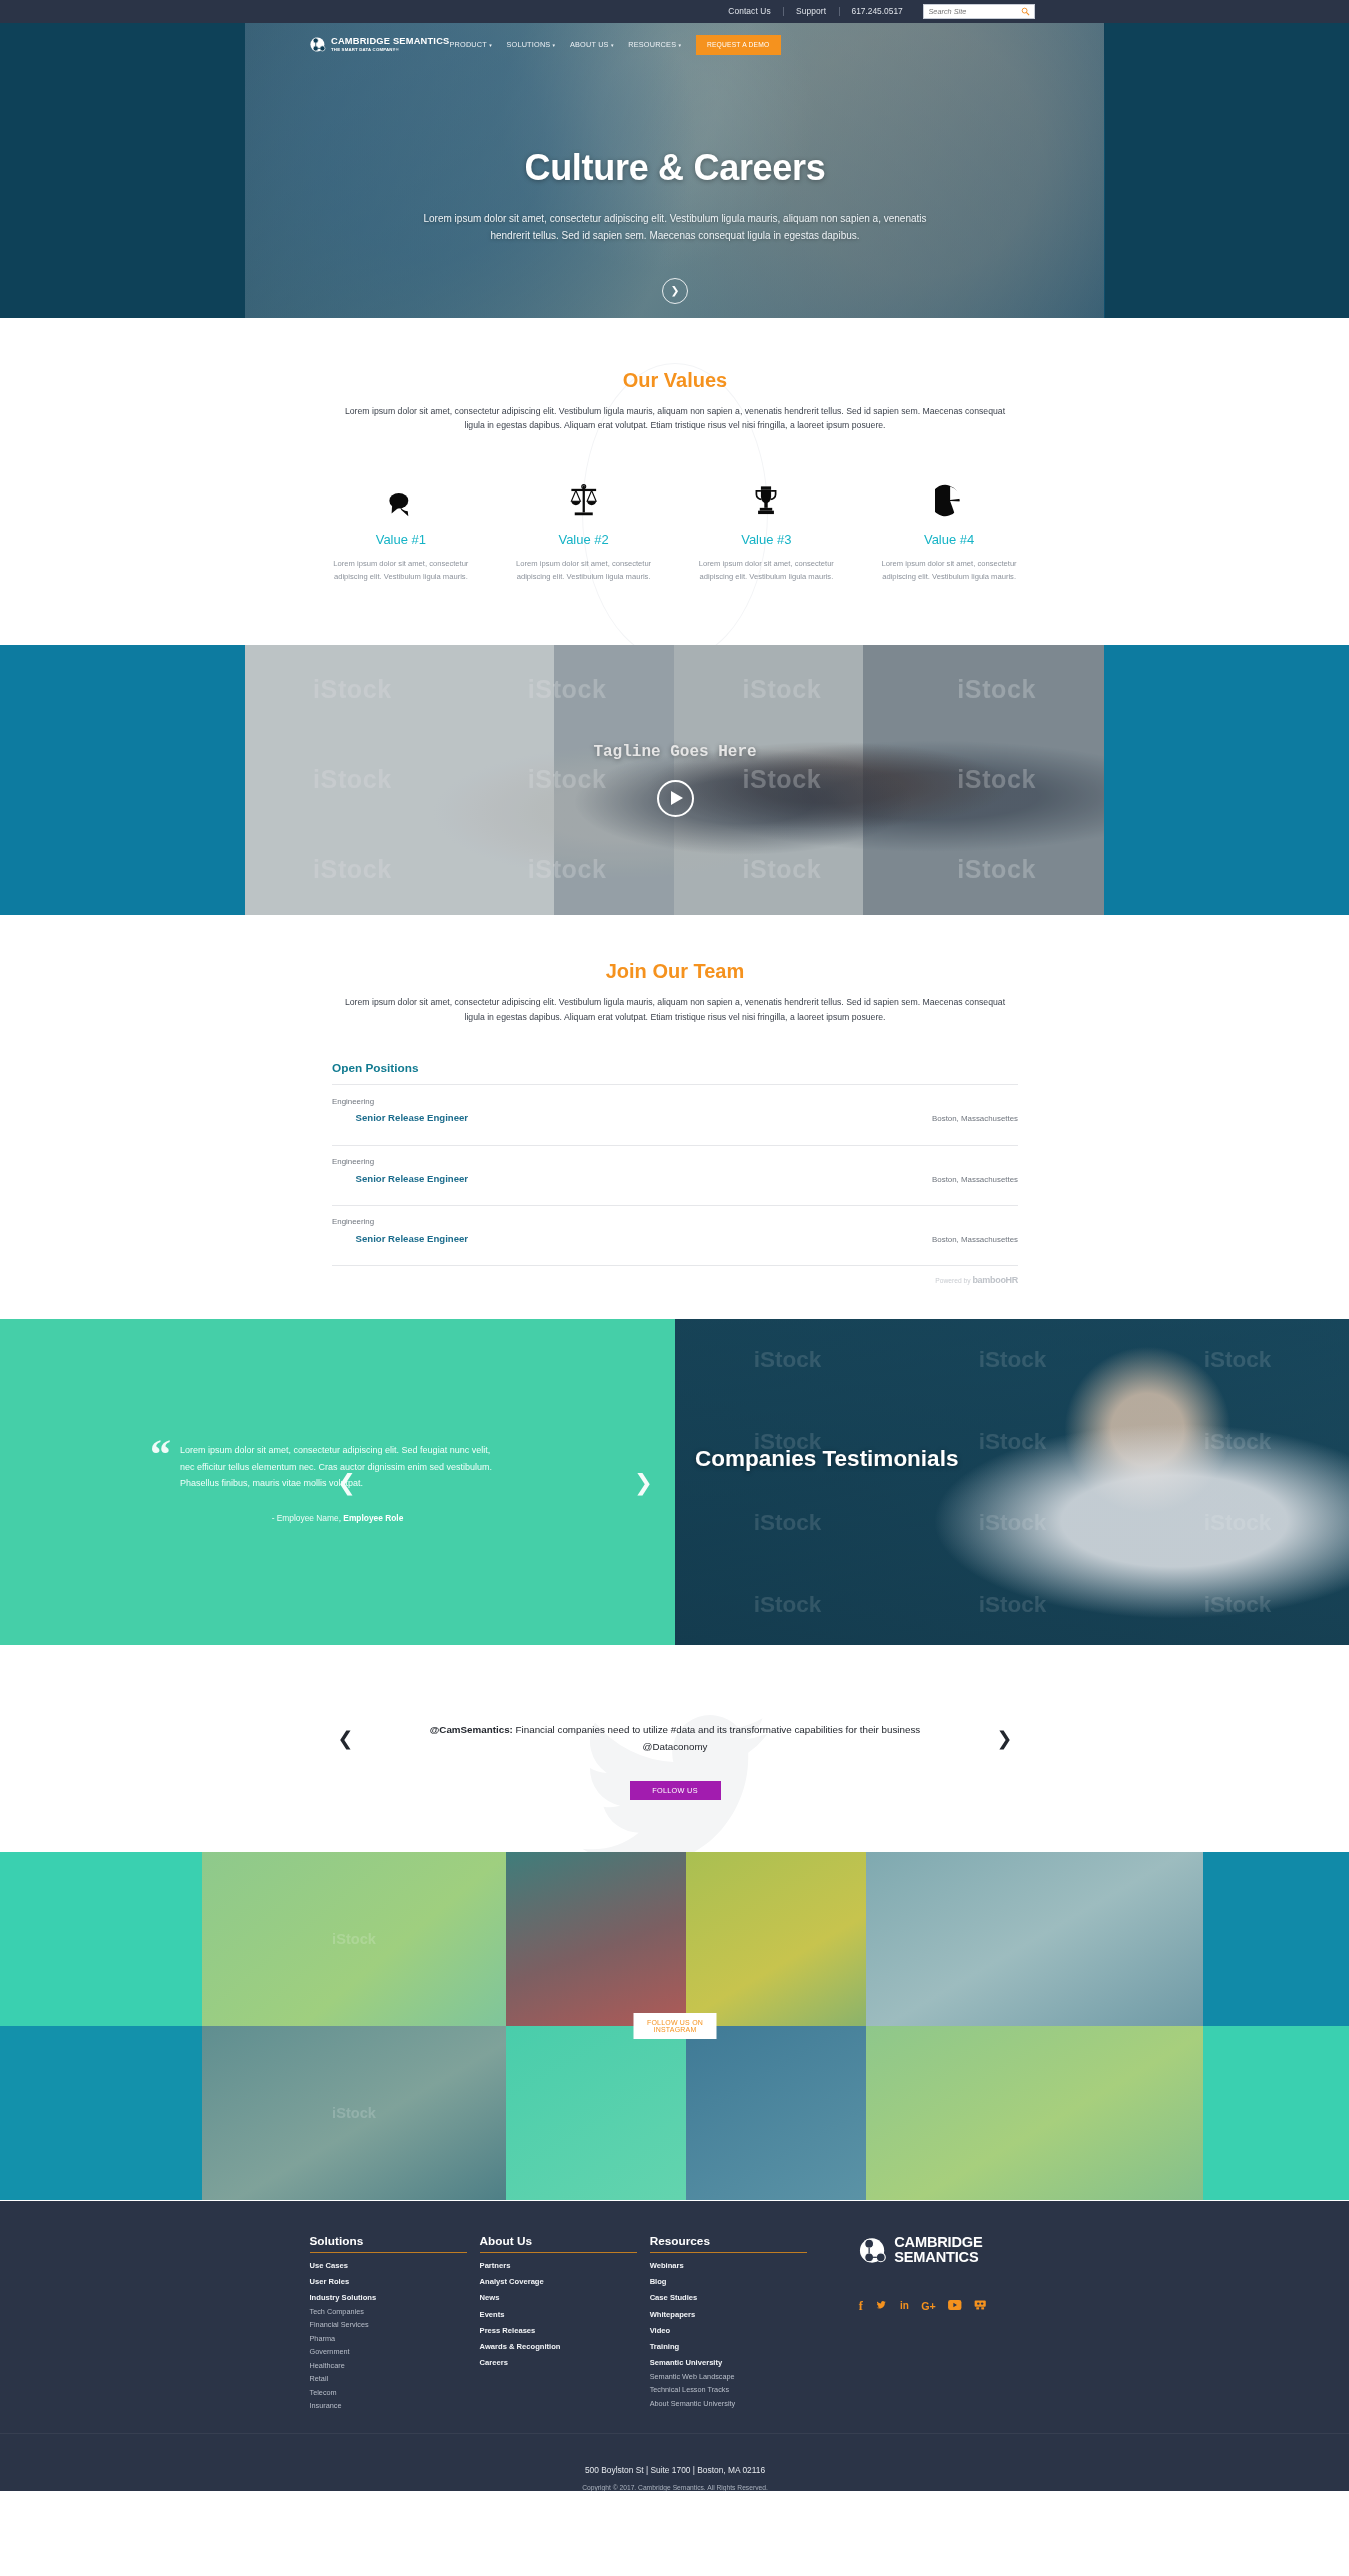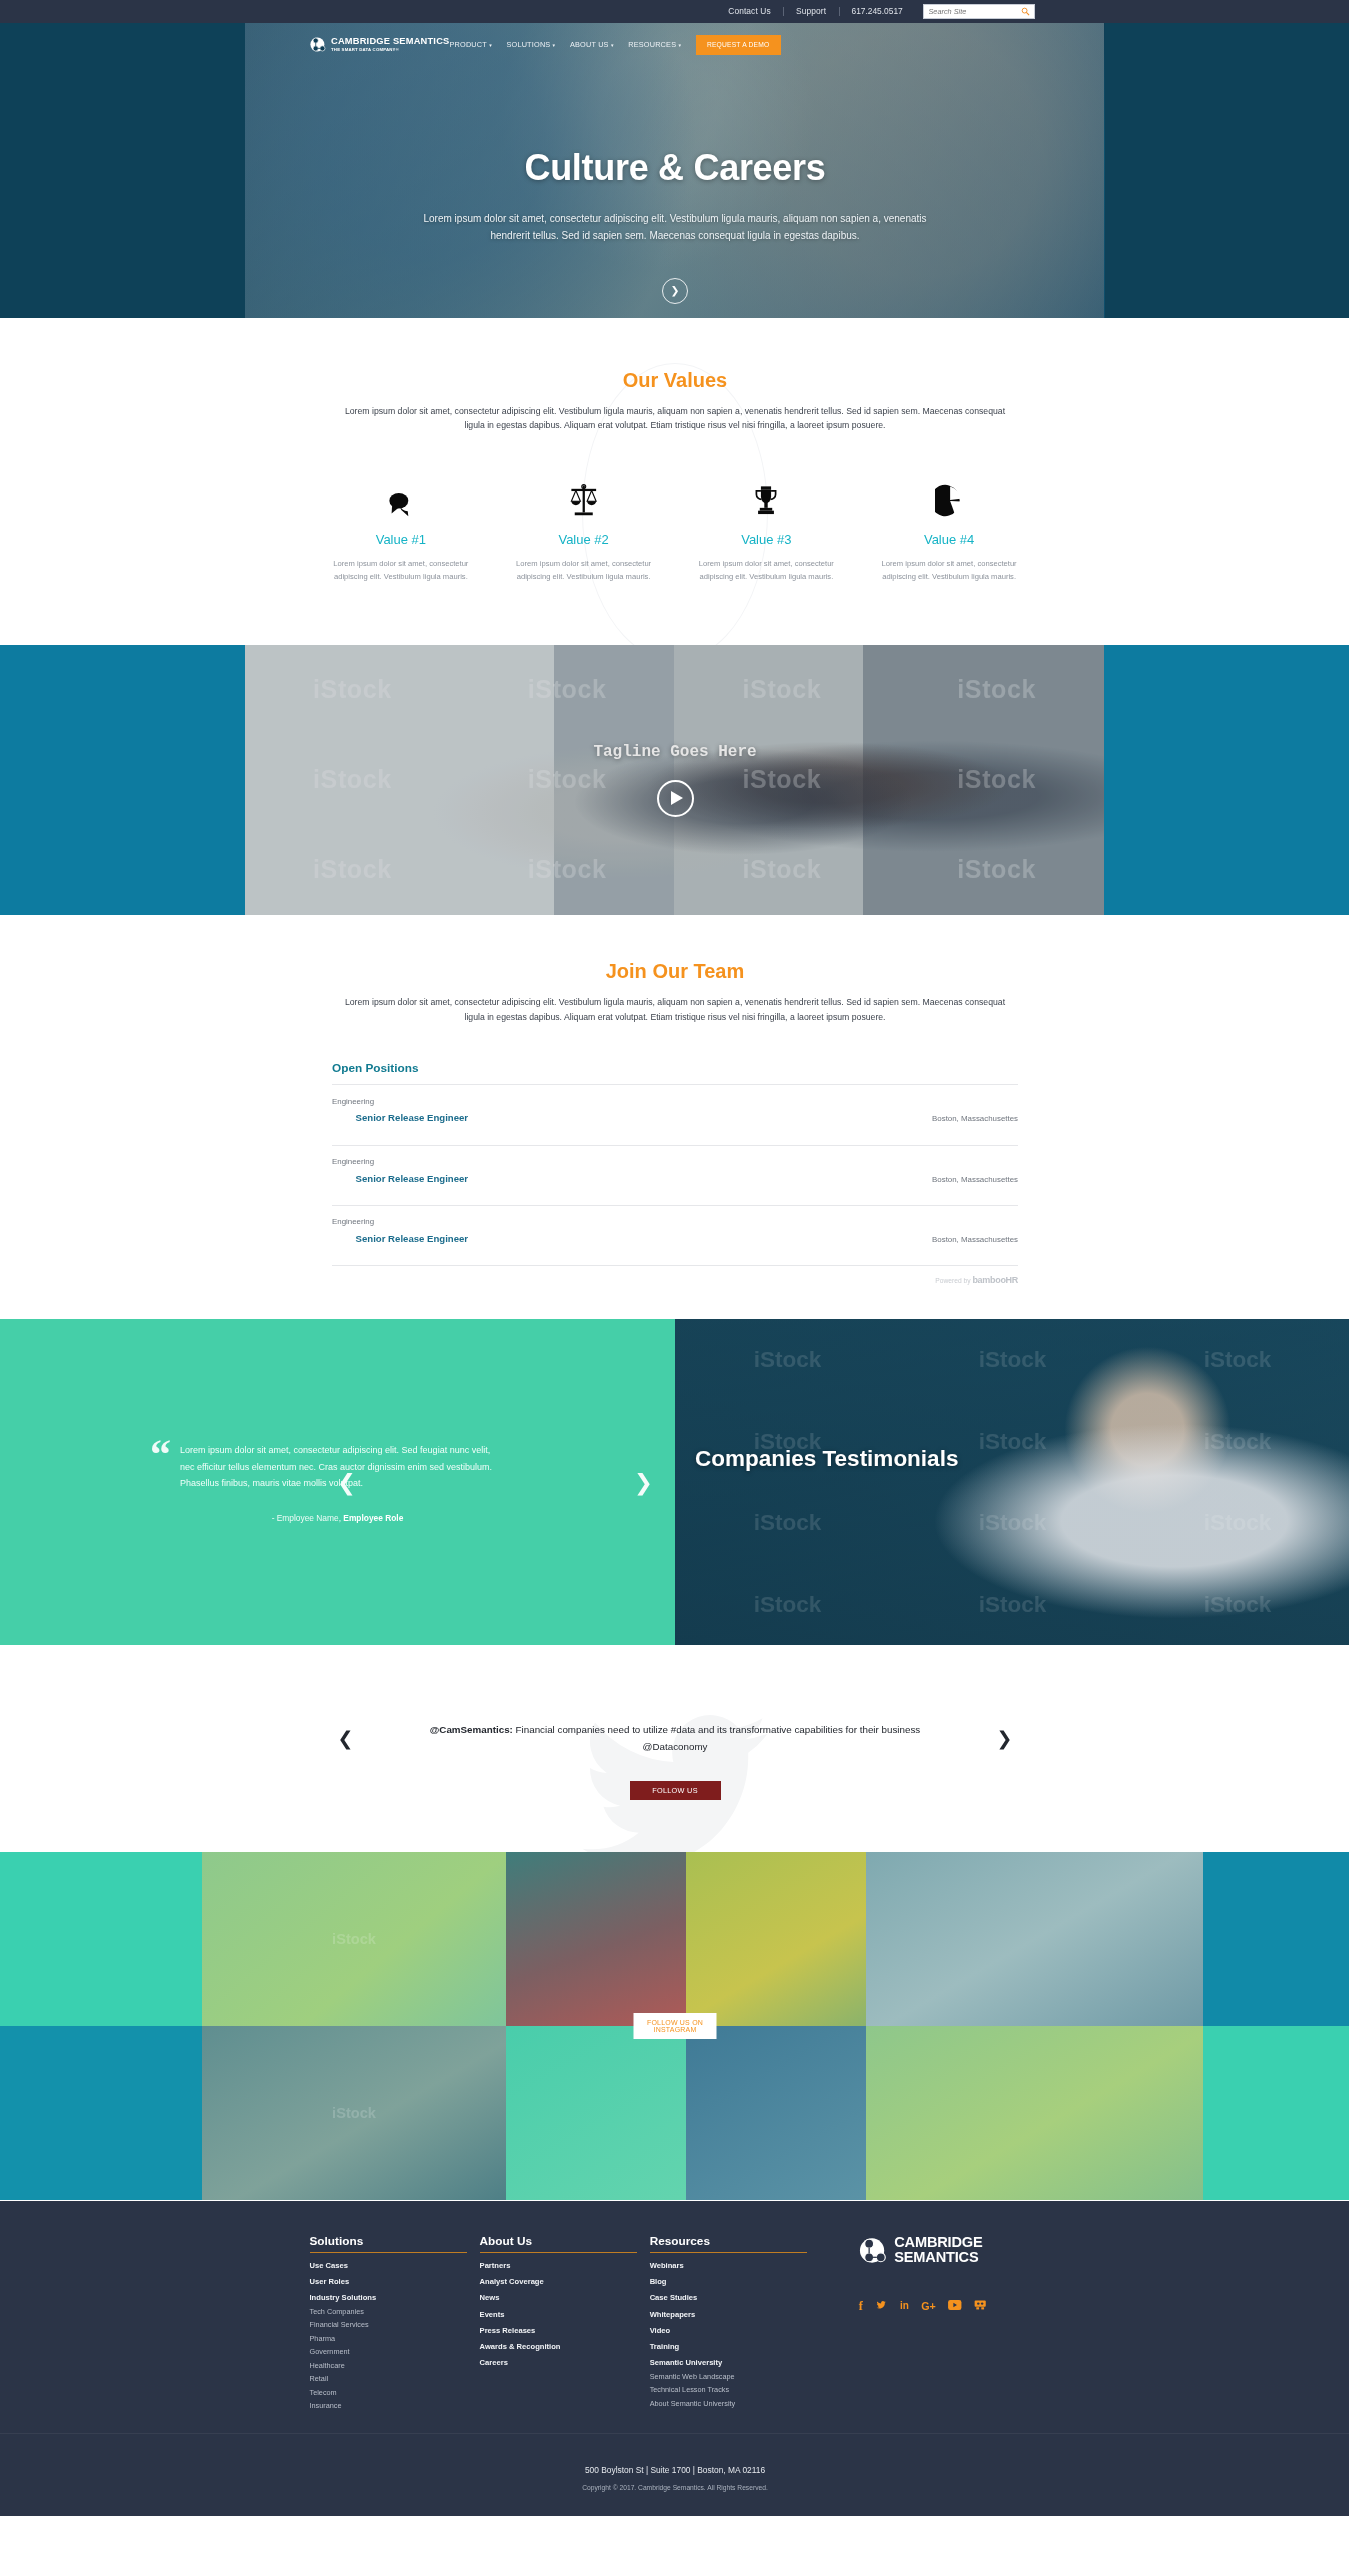--- a/index.html
+++ b/index.html
@@ -233,21 +233,21 @@
   .tw-inner { position:relative; z-index:2; }
   .tw-row {
     margin-top: 31.5px; width: 675px; margin-left:auto; margin-right:auto;
     display:flex; align-items:center; justify-content:space-between;
   }
   .tw-arrow { color:#23272e; font-size: 19px; font-weight:300; cursor:pointer; }
   .tw-tweet { width: 506px; text-align:center; color:#23272e; font-size: 9.8px; line-height: 17.4px; }
   .tw-tweet b { font-weight:700; }
   .tw-follow {
     display:block; margin: 25px auto 0; width: 91px; height: 19px;
-    background:#7f1d1d; color:#fff; border:0; cursor:pointer;
+    background:#a21caf; color:#fff; border:0; cursor:pointer;
     font-size: 7.3px; letter-spacing:0.3px; font-family:"Liberation Sans", sans-serif;
   }
 
   
   .insta { position:relative; height: 349px; }
   .insta-row { display:flex; height: 174px; }
   .ig { flex: 0 0 auto; position:relative; overflow:hidden; }
   .ig .wm {
     position:absolute; inset:0; display:flex; align-items:center; justify-content:center;
     color: rgba(255,255,255,.18); font-size: 14.6px; font-weight:700;
@@ -267,21 +267,21 @@
   .fcol { width: 174px; }
   .fcol-title { color:#fff; font-size: 11.8px; font-weight:700; }
   .fcol-rule { height: 1.1px; background:#c07d22; margin-top: 4.5px; width: 157px; }
   .flink { display:block; color:#f2f4f7; font-size: 7.6px; font-weight:700; margin-top: 7.3px; text-decoration:none; }
   .fsub { display:block; color:#b9bfca; font-size: 7.3px; font-weight:400; margin-top: 4.5px; text-decoration:none; }
   .fbrand { margin-left: 39px; width: 186px; }
   .fbrand-logo { display:flex; align-items:center; gap: 5.6px; }
   .fbrand-text { color:#fff; font-size: 14.6px; font-weight:700; line-height: 15px; letter-spacing:-0.2px; }
   .fsocial { margin-top: 33px; display:flex; gap: 12.4px; color:#f5921e; align-items:center; }
   .fsocial span { font-size: 12.4px; cursor:pointer; line-height:1; }
-  .footer-bottom { margin-top: 31.5px; padding-bottom: 25px; text-align:center; }
+  .footer-bottom { margin-top: 31.5px; text-align:center; }
   .faddr { color:#e6e9ee; font-size: 8.4px; }
   .fcopy { margin-top: 9px; color:#aab1bd; font-size: 6.7px; }
   .footer-divider { height:0.6px; background: rgba(255,255,255,.06); margin: 22.5px auto 0; width: 1350px; }
 </style>
 </head>
 <body>
 
 <div class="topbar">
   <a class="topbar-link">Contact Us</a>
   <div class="topbar-sep"></div>

